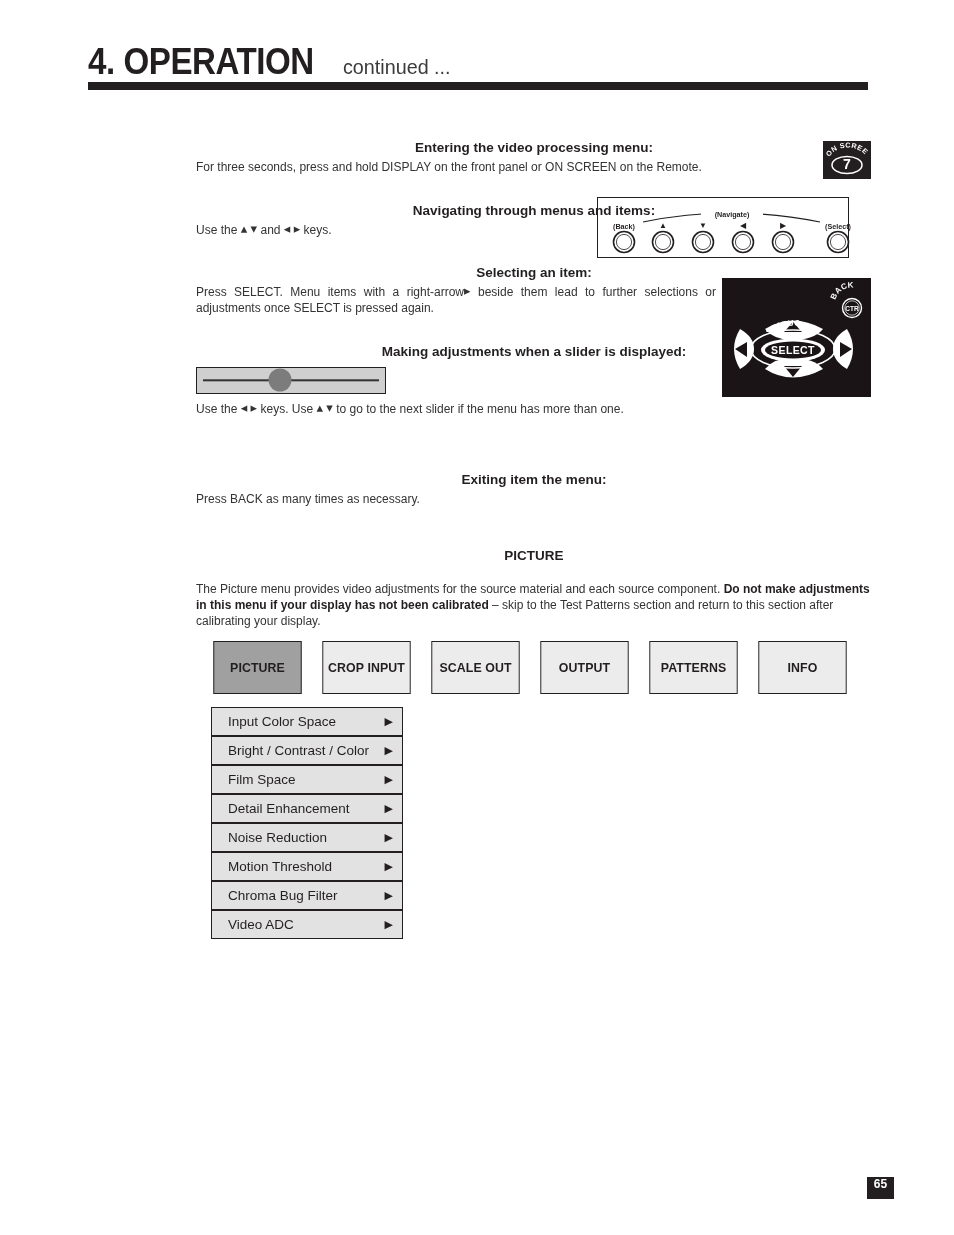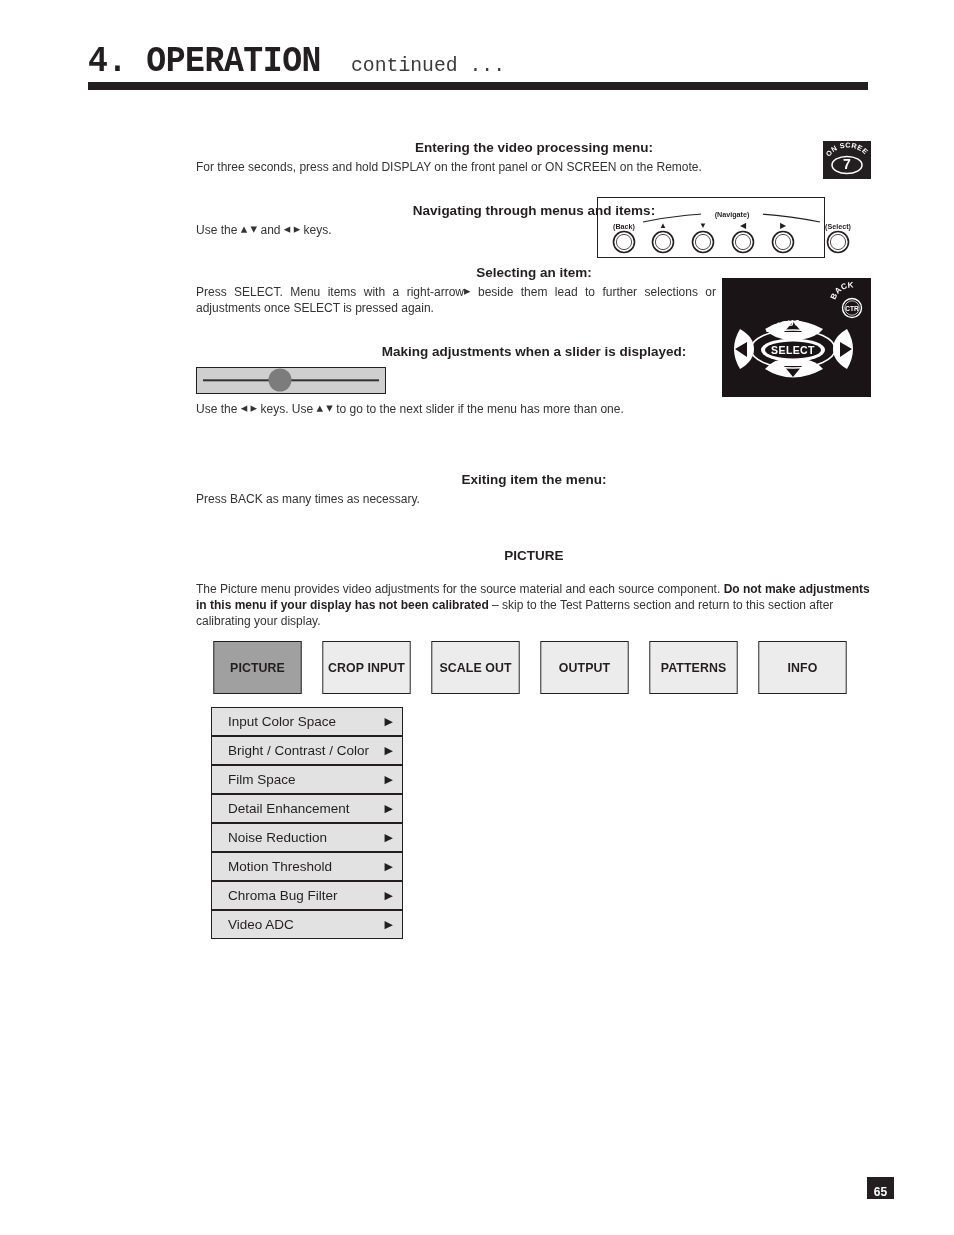--- a/index.html
+++ b/index.html
@@ -13,21 +13,20 @@
     position: relative;
     overflow: hidden;
   }
 
   
   .page-head {
     position: absolute;
     left: 88px;
     top: 44px;
     width: 780px;
-    font-family: Liberation Mono, monospace;
   }
   .head-line {
     display: flex;
     align-items: baseline;
     gap: 10px;
     white-space: nowrap;
   }
   .head-main {
     font-size: 36px;
     font-weight: 700;
@@ -137,21 +136,21 @@
     align-items: center;
     justify-content: center;
   }
   .onscreen-key svg { display: block; }
 
   
   .front-panel {
     position: absolute;
     left: 597px;
     top: 197px;
-    width: 228px;
+    width: 252px;
     height: 61px;
     border: 1.5px solid #231f20;
     background: #ffffff;
   }
   .front-panel svg { display: block; }
 
   
   .remote-block {
     position: absolute;
     left: 722px;
@@ -219,21 +218,21 @@
     position: absolute;
     left: 867px;
     top: 1177px;
     width: 27px;
     height: 22px;
     background: #231f20;
     color: #ffffff;
     font-size: 12px;
     font-weight: 700;
     display: flex;
-    align-items: flex-end;
+    align-items: flex-start;
     justify-content: center;
   }
 
   b, strong { font-weight: 700; color: #231f20; }
 </style>
 </head>
 <body>
 
 <div class="page-head">
   <div class="head-line">

